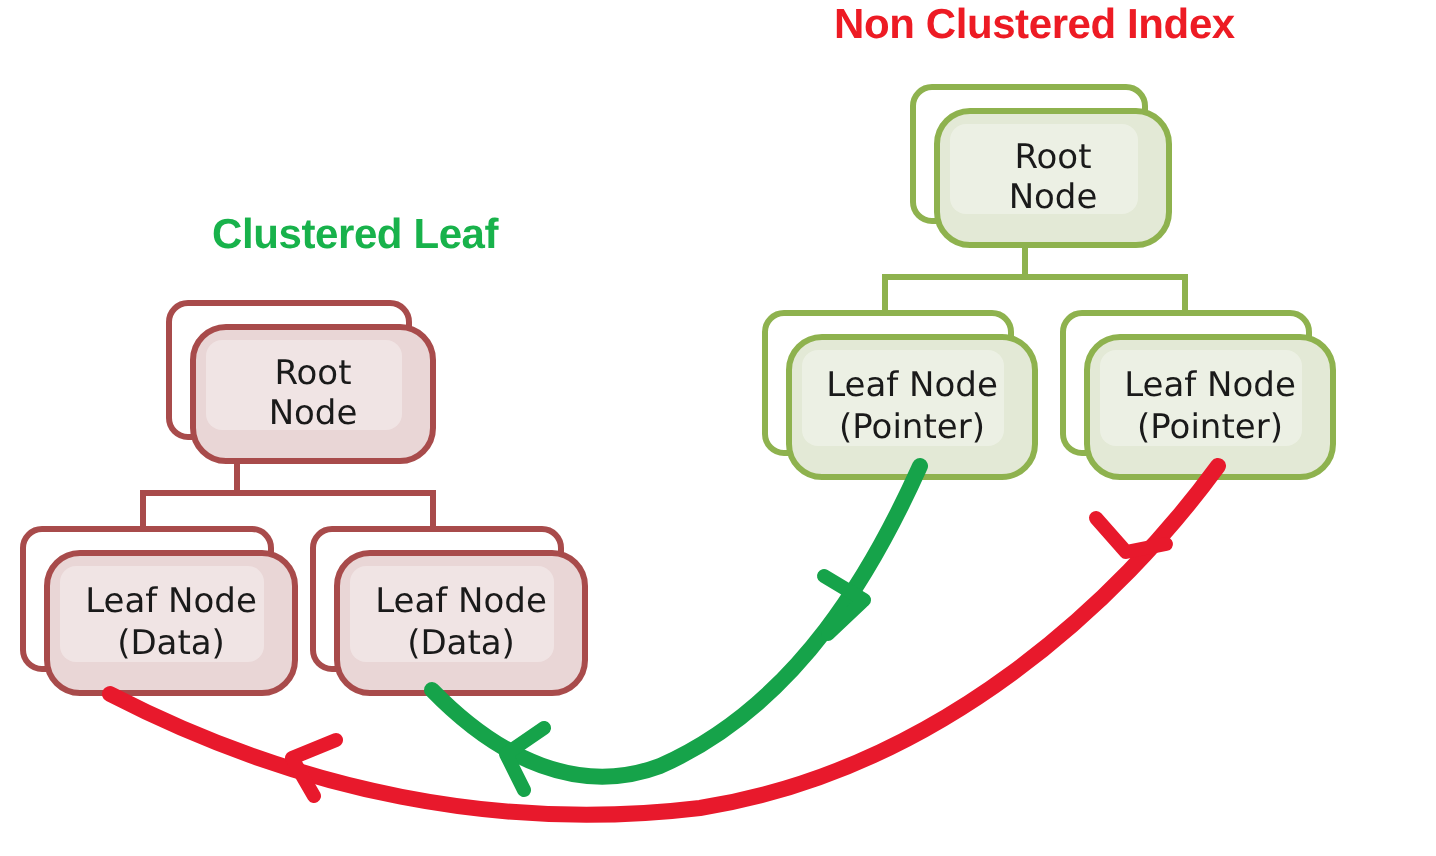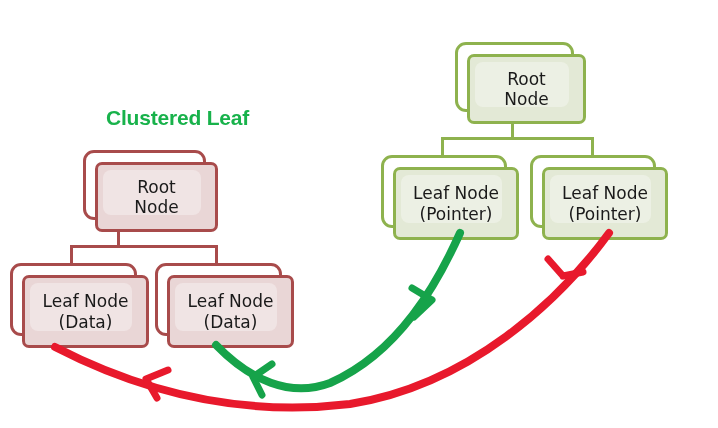--- a/index.html
+++ b/index.html
@@ -51,21 +51,21 @@
     border-width: 3px;
     border-style: solid;
   }
   .node .front {
     position: absolute;
     left: 12px;
     top: 12px;
     width: 100%;
     height: 100%;
     box-sizing: border-box;
-    border-radius: 7px;
+    border-radius: 18px;
     border-width: 3px;
     border-style: solid;
     display: flex;
     align-items: center;
     justify-content: center;
   }
   .node .inner {
     position: absolute;
     left: 5px;
     top: 5px;
@@ -112,20 +112,21 @@
     pointer-events: none;
   }
 </style>
 </head>
 <body>
 
 <div id="canvas">
 
   <div class="title" id="title-clustered">Clustered Leaf</div>
 
+  <div class="title" id="title-nonclustered">Non Clustered Index</div>
 
   <div class="conn red" style="left:117px; top:232px; width:3px; height:14px;"></div>
 
   <div class="conn red" style="left:70px; top:245px; width:148px; height:3px;"></div>
 
   <div class="conn red" style="left:70px; top:245px; width:3px; height:18px;"></div>
 
   <div class="conn red" style="left:215px; top:245px; width:3px; height:18px;"></div>
 
   <div class="node red" style="left:83px; top:150px; width:123px; height:70px;">

